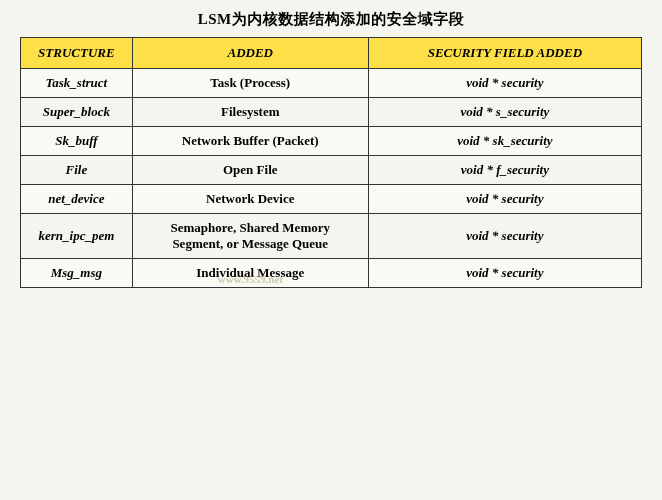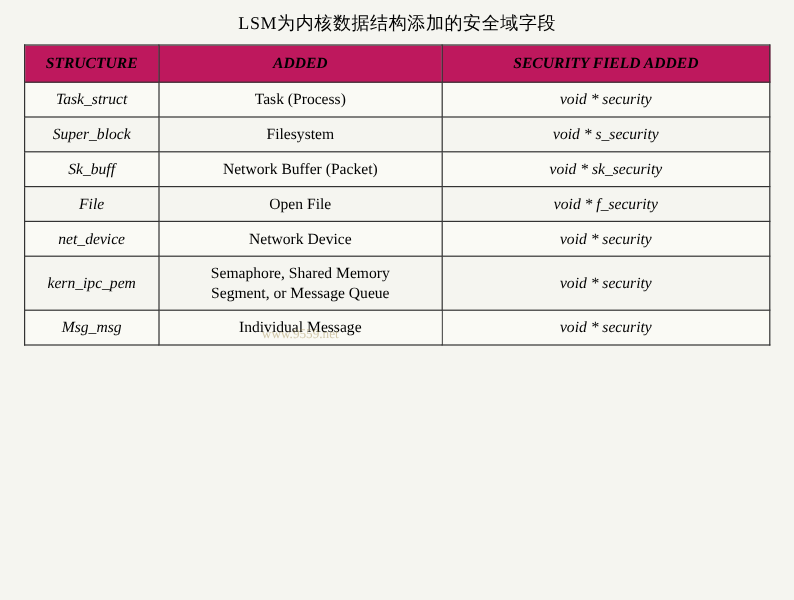--- a/index.html
+++ b/index.html
@@ -13,42 +13,43 @@
       background: #f5f5f0;
       font-family: "Times New Roman", Times, serif;
       display: flex;
       flex-direction: column;
       align-items: center;
       justify-content: flex-start;
       padding: 10px 20px;
     }
     .page-title {
       font-size: 15px;
-      font-weight: normal;
+      font-weight: bold;
       text-align: center;
       margin-bottom: 8px;
       letter-spacing: 0.5px;
     }
     .table-container {
       width: 100%;
       border-collapse: collapse;
       border: 1.5px solid #333;
     }
     .table-container th,
     .table-container td {
       border: 1px solid #333;
       padding: 6px 10px;
       text-align: center;
       font-size: 13.5px;
       vertical-align: middle;
+      font-weight: bold;
     }
     .table-container thead tr th {
       font-weight: bold;
       font-style: italic;
-      background: #be185d;
+      background: #fde047;
       font-size: 13px;
       padding: 7px 10px;
     }
     .table-container tbody tr td {
       font-size: 13px;
       background: #fafaf5;
     }
     .table-container tbody tr:nth-child(even) td {
       background: #f5f5f0;
     }

